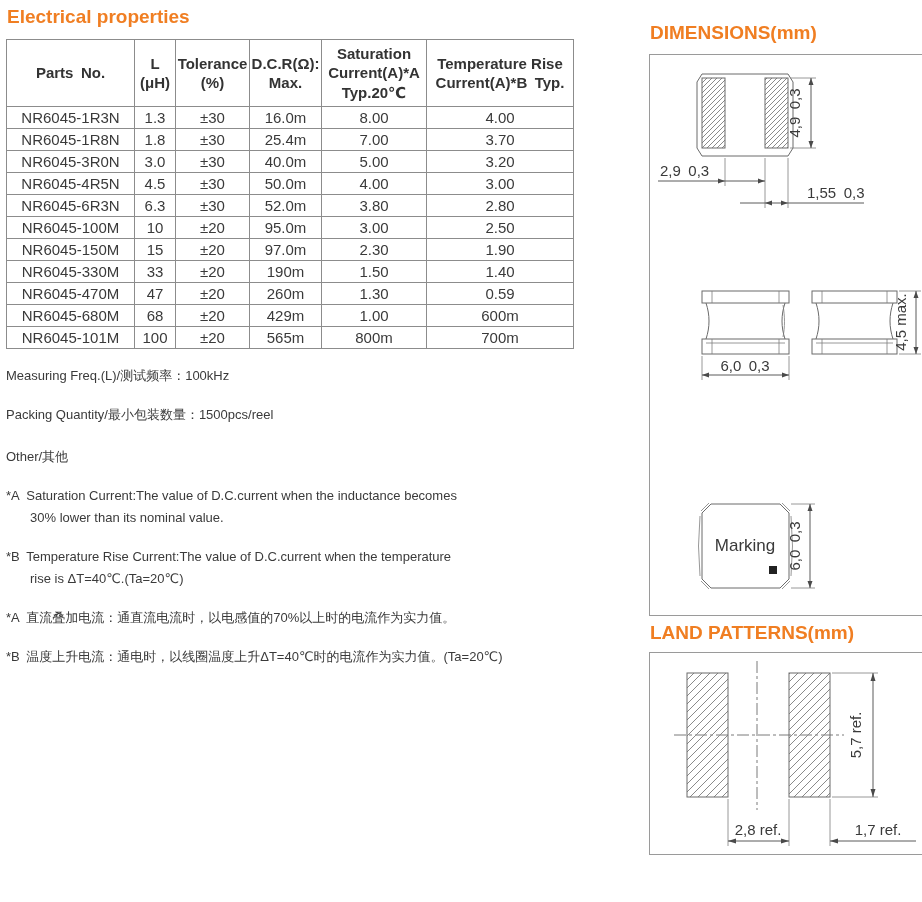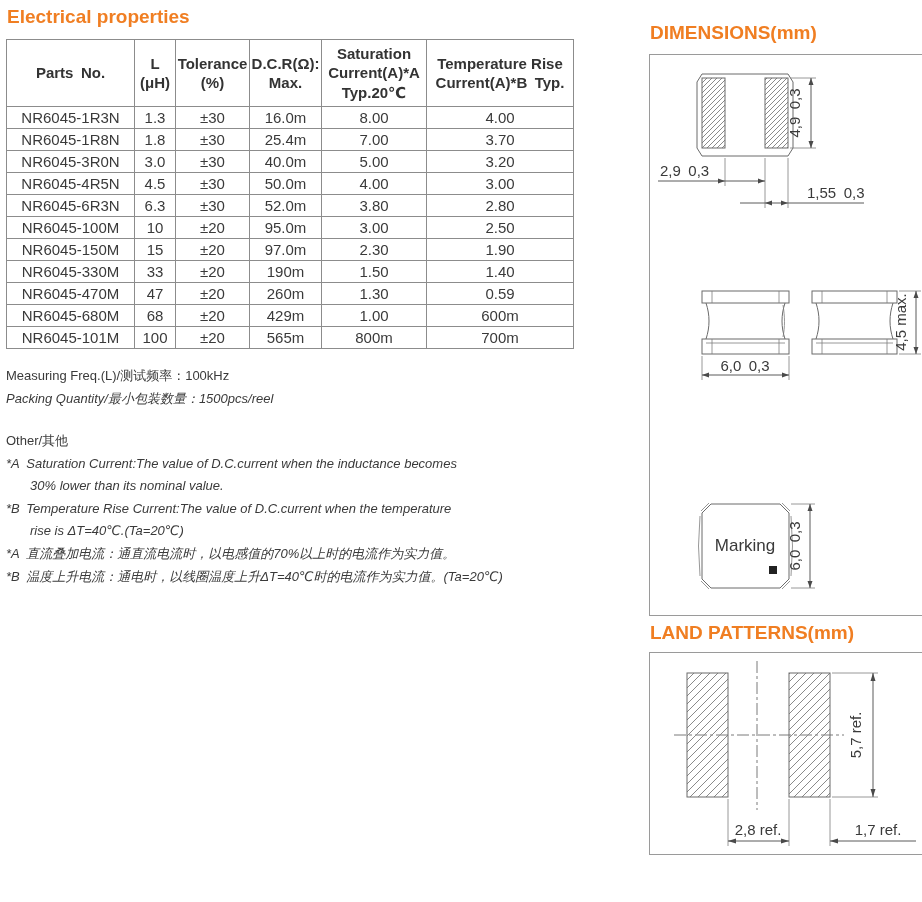--- a/index.html
+++ b/index.html
@@ -22,21 +22,21 @@
   }
   table.props th{
     font-weight:bold;color:#333;white-space:pre-line;line-height:1.3;height:66px;
     vertical-align:middle;
   }
   table.props td{height:21px;line-height:21px;}
   .notes{width:660px;}
   .note{font-size:13px;line-height:22px;margin:0;white-space:pre-line;}
   .note.first{margin-top:16px;}
   .note.gap{margin-top:20px;}
-  .note.tight{margin-top:1px;font-style:italic;}
+  .note.tight{margin-top:17px;}
   .note.hang{padding-left:24px;text-indent:-24px;}
   .draw-box{
     border:1px solid #9a9a9a;background:#fff;width:279px;
   }
   .dims-box{margin-top:9px;height:560px;}
   .lp-box{margin-top:7px;height:201px;}
   .lp-title{margin-top:13px;}
   svg{display:block;}
   svg text{font-family:"Liberation Sans","DejaVu Sans",sans-serif;font-size:15px;fill:#3a3a3a;}
   svg .outline{fill:none;stroke:#6b6b6b;stroke-width:1;}

